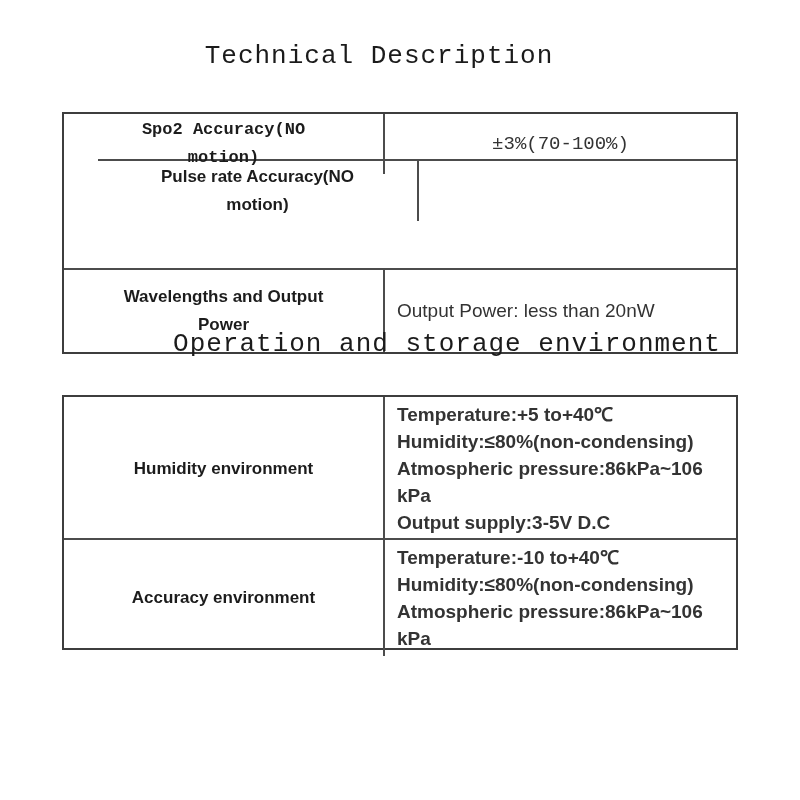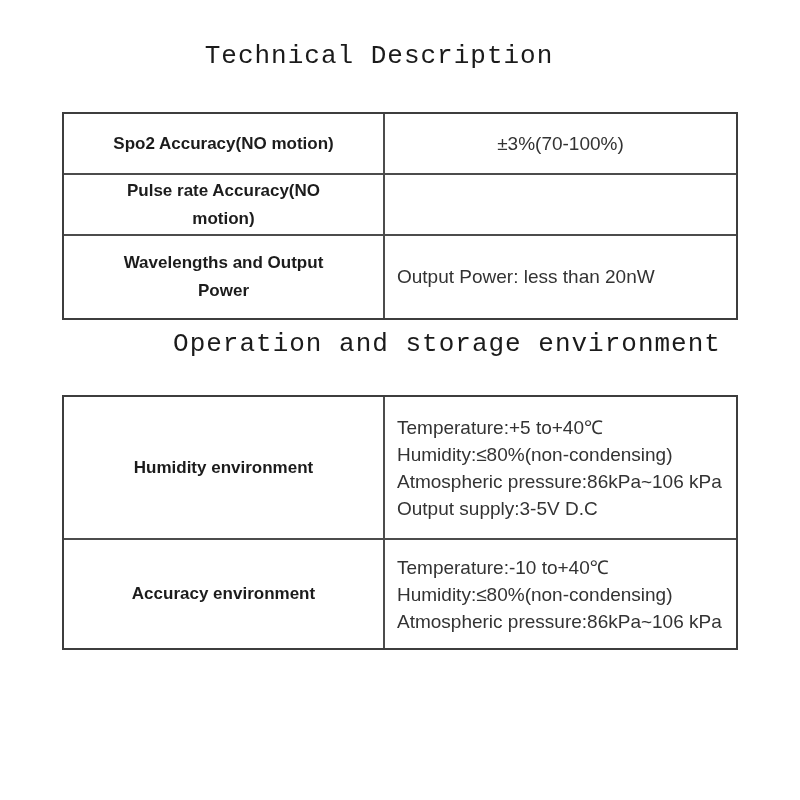--- a/index.html
+++ b/index.html
@@ -75,26 +75,26 @@
   }
   .cell-value.centered {
     align-items: center;
     padding-left: 6px;
   }
   .value-line {
     font-size: 19px;
     line-height: 28px;
     color: #333333;
   }
-  .tbl-environment .value-line { line-height: 27px; }
+  .tbl-environment .value-line { line-height: 27px; font-weight: bold; }
 
   
-  .r-spo2    { height: 59px; }
-  .r-pulse   { height: 59px; }
-  .r-wave    { height: 82px; }
+  .r-spo2    { height: 45px; font-family: Liberation Mono, monospace; }
+  .r-pulse   { height: 59px; margin-left: 34px; }
+  .r-wave    { height: 82px; margin-top: 48px; }
   .r-oper    { height: 141px; }
   .r-storage { height: 108px; }
 </style>
 </head>
 <body>
 
 <div class="heading heading-1">Technical Description</div>
 
 <div class="tbl tbl-technical">
 

